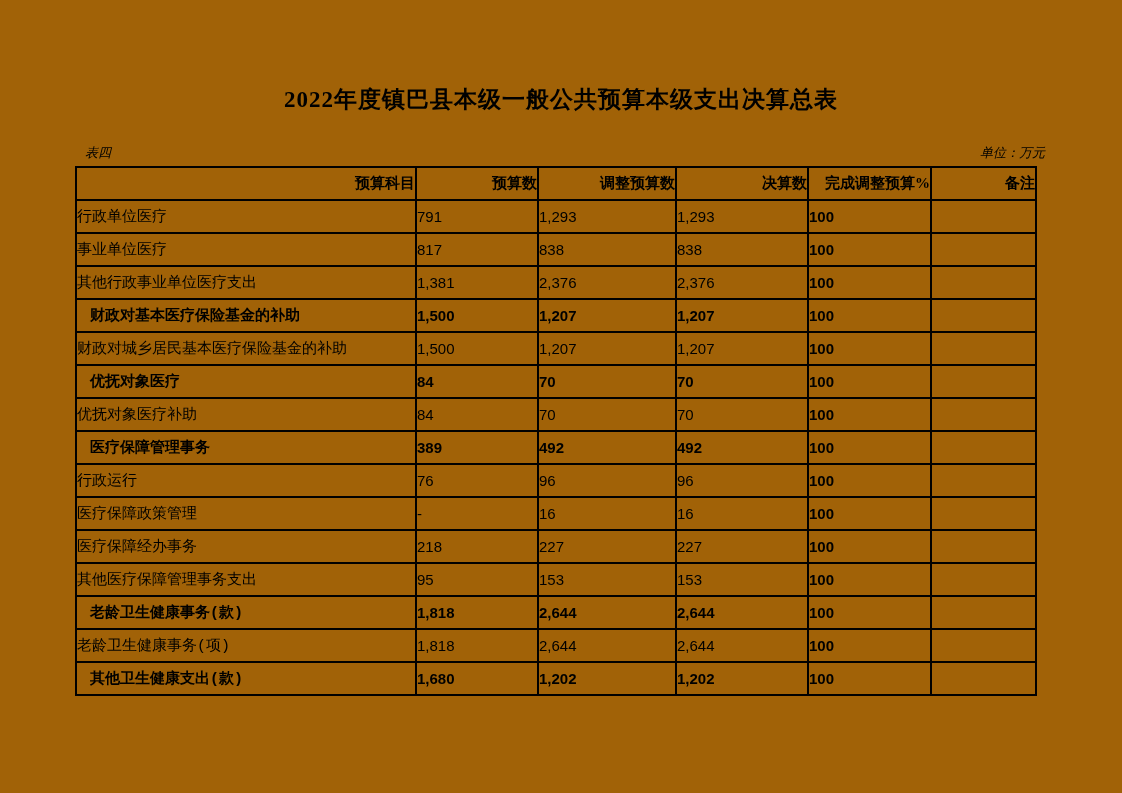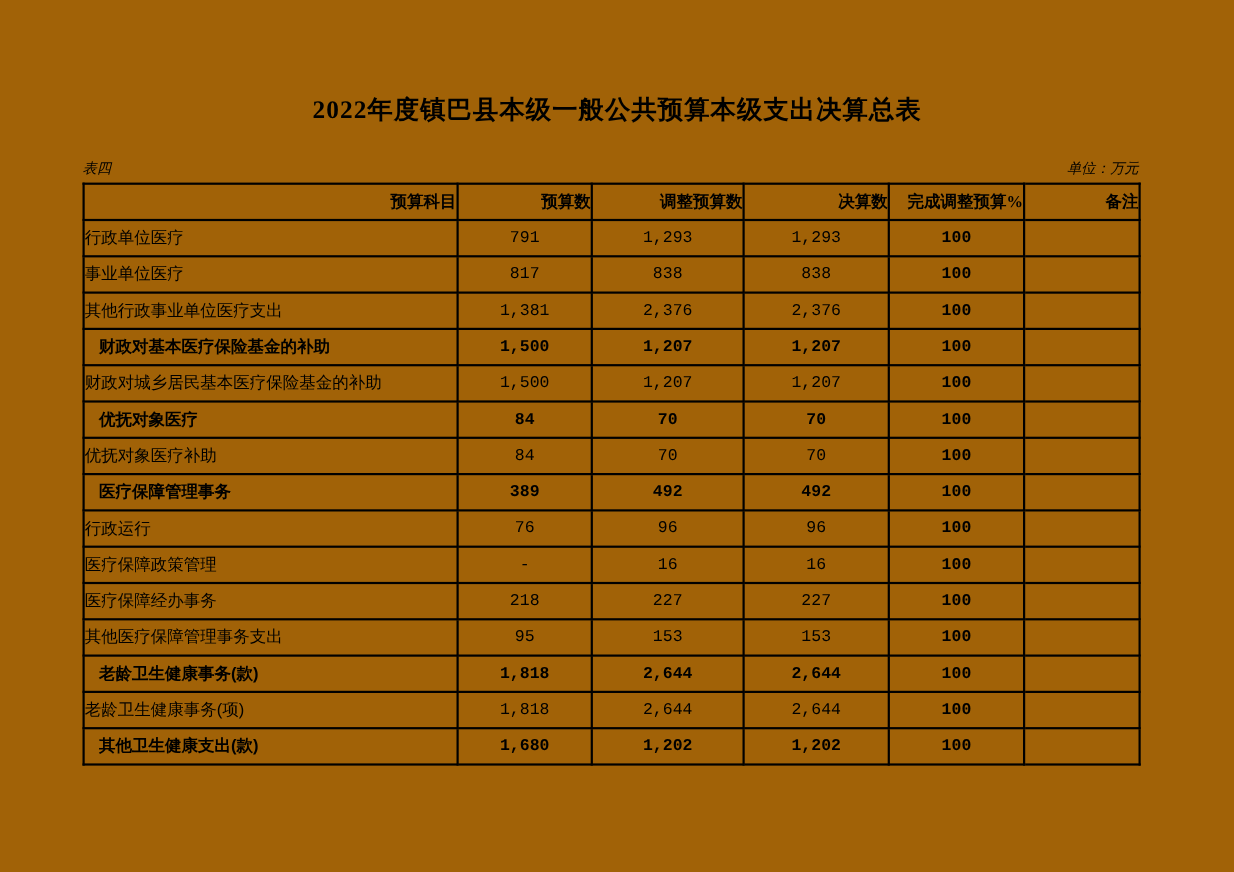--- a/index.html
+++ b/index.html
@@ -23,21 +23,21 @@
     width: 1122px;
     text-align: center;
     font-size: 23px;
     font-weight: bold;
     letter-spacing: 1px;
     font-family: "Liberation Serif", serif;
   }
   .meta-row {
     position: absolute;
     top: 144px;
-    left: 75px;
+    left: 85px;
     width: 960px;
     display: flex;
     justify-content: space-between;
     align-items: flex-end;
     font-size: 13px;
     font-style: italic;
     font-family: Liberation Mono, monospace;
     text-align: center;
   }
   table.budget-table {
@@ -64,30 +64,29 @@
     font-family: "Liberation Serif", serif;
   }
   table.budget-table tbody td {
     height: 31px;
     font-size: 15px;
     vertical-align: middle;
   }
   td.subject-cell {
     text-align: left;
     padding-left: 30px;
-    font-family: Liberation Sans, sans-serif;
+    font-family: Liberation Mono, monospace;
   }
   tr.bold-row td.subject-cell {
     padding-left: 13px;
   }
   td.num-cell {
-    text-align: center;
+    text-align: left;
     padding-right: 9px;
-    font-family: Liberation Mono, monospace;
-    border-radius: 10px;
+    font-family: Liberation Sans, sans-serif;
   }
   td.pct-cell {
     font-weight: bold;
     padding-right: 12px;
   }
   tr.bold-row td {
     font-weight: bold;
   }
 </style>
 </head>

